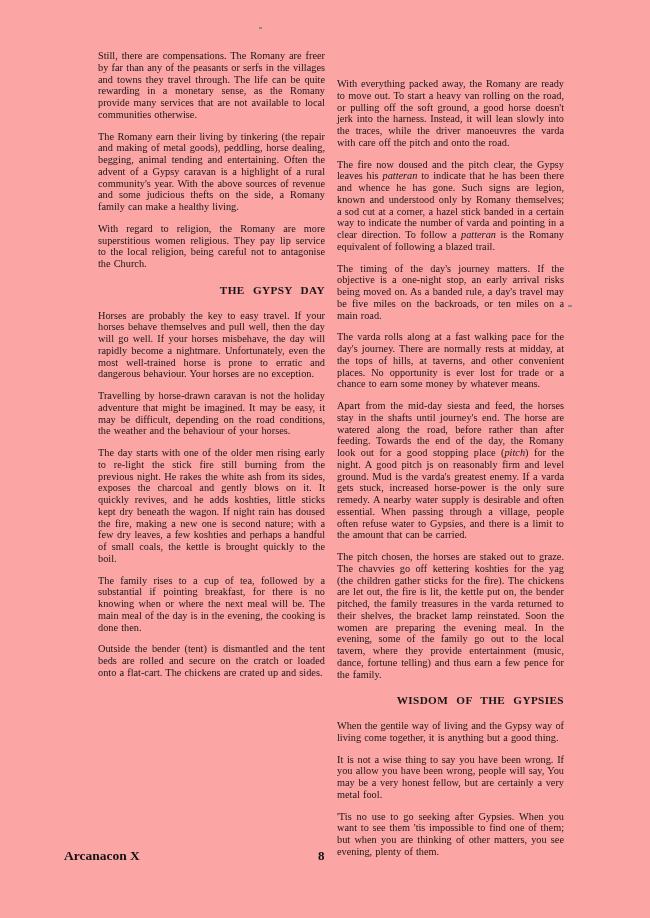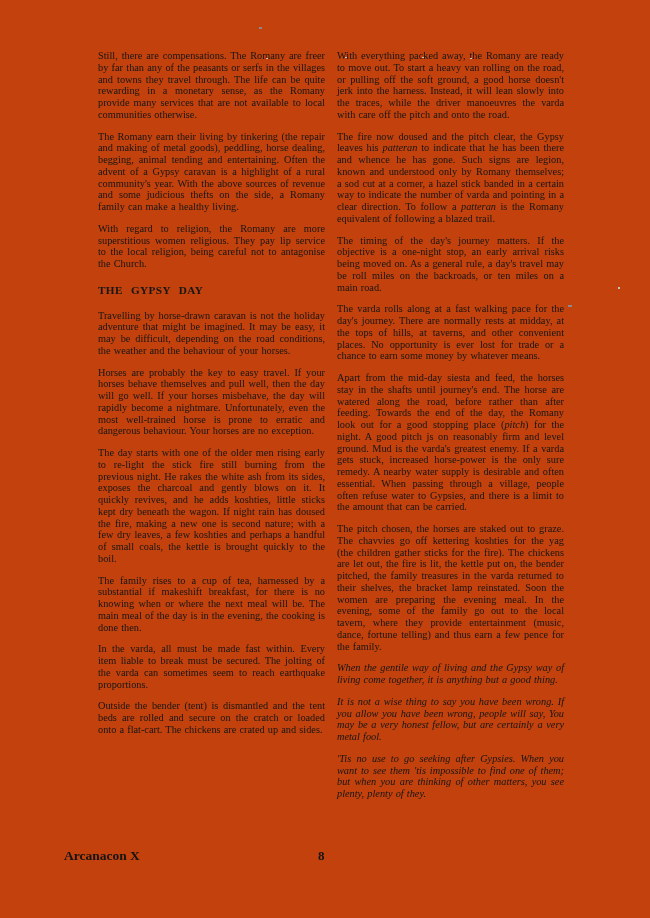--- a/index.html
+++ b/index.html
@@ -4,48 +4,48 @@
 <style>
   html, body {
     margin: 0;
     padding: 0;
     background: #ffffff;
   }
   .page {
     position: relative;
     width: 650px;
     height: 918px;
-    background: #c2410c;
+    background: #fca5a5;
     overflow: hidden;
     font-family: "Liberation Serif", serif;
     color: #161616;
   }
   .col {
     position: absolute;
     top: 50px;
     width: 227px;
     font-size: 10.3px;
     line-height: 11.75px;
     text-align: justify;
     word-spacing: 0.6px;
   }
   .col-left  { left: 98px; }
-  .col-right { left: 337px; }
+  .col-right { left: 337px; margin-top: 28px; }
   .col p {
     margin: 0 0 10px 0;
   }
   .col h2 {
     font-size: 11.2px;
     font-weight: 700;
     letter-spacing: 0.4px;
     word-spacing: 5px;
     margin: 15px 0 13px 0;
-    text-align: left;
+    text-align: right;
   }
-  .col p.em { font-style: italic; }
+  .col p.em { }
   .col p i  { }
   .footer {
     position: absolute;
     top: 848px;
     left: 0;
     width: 542px;
     height: 20px;
   }
   .footer-left {
     position: absolute;
@@ -72,38 +72,38 @@
 </head>
 <body>
 
 <div class="page">
 
   <div class="col col-left">
       <p><span>Still, there are compensations. The Romany are freer by far than any of the peasants or serfs in the villages and towns they travel through. The life can be quite rewarding in a monetary sense, as the Romany provide many services that are not available to local communities otherwise.</span></p>
       <p><span>The Romany earn their living by tinkering (the repair and making of metal goods), peddling, horse dealing, begging, animal tending and entertaining. Often the advent of a Gypsy caravan is a highlight of a rural community's year. With the above sources of revenue and some judicious thefts on the side, a Romany family can make a healthy living.</span></p>
       <p><span>With regard to religion, the Romany are more superstitious women religious. They pay lip service to the local religion, being careful not to antagonise the Church.</span></p>
       <h2><span>THE GYPSY DAY</span></h2>
+      <p><span>Horses are probably the key to easy travel. If your horses behave themselves and pull well, then the day will go well. If your horses misbehave, the day will rapidly become a nightmare. Unfortunately, even the most well-trained horse is prone to erratic and dangerous behaviour. Your horses are no exception.</span></p>
       <p><span>Travelling by horse-drawn caravan is not the holiday adventure that might be imagined. It may be easy, it may be difficult, depending on the road conditions, the weather and the behaviour of your horses.</span></p>
-      <p><span>Horses are probably the key to easy travel. If your horses behave themselves and pull well, then the day will go well. If your horses misbehave, the day will rapidly become a nightmare. Unfortunately, even the most well-trained horse is prone to erratic and dangerous behaviour. Your horses are no exception.</span></p>
       <p><span>The day starts with one of the older men rising early to re-light the stick fire still burning from the previous night. He rakes the white ash from its sides, exposes the charcoal and gently blows on it. It quickly revives, and he adds koshties, little sticks kept dry beneath the wagon. If night rain has doused the fire, making a new one is second nature; with a few dry leaves, a few koshties and perhaps a handful of small coals, the kettle is brought quickly to the boil.</span></p>
-      <p><span>The family rises to a cup of tea, harnessed by a substantial if makeshift breakfast, for there is no knowing when or where the next meal will be. The main meal of the day is in the evening, the cooking is done then.</span></p>
-      <p><span>In the varda, all must be made fast within. Every item liable to break must be secured. The jolting of the varda can sometimes seem to reach earthquake proportions.</span></p>
+      <p><span>The family rises to a cup of tea, followed by a substantial if pointing breakfast, for there is no knowing when or where the next meal will be. The main meal of the day is in the evening, the cooking is done then.</span></p>
       <p><span>Outside the bender (tent) is dismantled and the tent beds are rolled and secure on the cratch or loaded onto a flat-cart. The chickens are crated up and sides.</span></p>
     </div>
 
   <div class="col col-right">
       <p><span>With everything packed away, the Romany are ready to move out. To start a heavy van rolling on the road, or pulling off the soft ground, a good horse doesn't jerk into the harness. Instead, it will lean slowly into the traces, while the driver manoeuvres the varda with care off the pitch and onto the road.</span></p>
       <p><span>The fire now doused and the pitch clear, the Gypsy leaves his </span><i>patteran</i><span> to indicate that he has been there and whence he has gone. Such signs are legion, known and understood only by Romany themselves; a sod cut at a corner, a hazel stick banded in a certain way to indicate the number of varda and pointing in a clear direction. To follow a </span><i>patteran</i><span> is the Romany equivalent of following a blazed trail.</span></p>
-      <p><span>The timing of the day's journey matters. If the objective is a one-night stop, an early arrival risks being moved on. As a general rule, a day's travel may be roll miles on the backroads, or ten miles on a main road.</span></p>
+      <p><span>The timing of the day's journey matters. If the objective is a one-night stop, an early arrival risks being moved on. As a banded rule, a day's travel may be five miles on the backroads, or ten miles on a main road.</span></p>
       <p><span>The varda rolls along at a fast walking pace for the day's journey. There are normally rests at midday, at the tops of hills, at taverns, and other convenient places. No opportunity is ever lost for trade or a chance to earn some money by whatever means.</span></p>
       <p><span>Apart from the mid-day siesta and feed, the horses stay in the shafts until journey's end. The horse are watered along the road, before rather than after feeding. Towards the end of the day, the Romany look out for a good stopping place (</span><i>pitch</i><span>) for the night. A good pitch js on reasonably firm and level ground. Mud is the varda's greatest enemy. If a varda gets stuck, increased horse-power is the only sure remedy. A nearby water supply is desirable and often essential. When passing through a village, people often refuse water to Gypsies, and there is a limit to the amount that can be carried.</span></p>
       <p><span>The pitch chosen, the horses are staked out to graze. The chavvies go off kettering koshties for the yag (the children gather sticks for the fire). The chickens are let out, the fire is lit, the kettle put on, the bender pitched, the family treasures in the varda returned to their shelves, the bracket lamp reinstated. Soon the women are preparing the evening meal. In the evening, some of the family go out to the local tavern, where they provide entertainment (music, dance, fortune telling) and thus earn a few pence for the family.</span></p>
+      <h2><span>WISDOM OF THE GYPSIES</span></h2>
       <p class="em"><span>When the gentile way of living and the Gypsy way of living come together, it is anything but a good thing.</span></p>
       <p class="em"><span>It is not a wise thing to say you have been wrong. If you allow you have been wrong, people will say, You may be a very honest fellow, but are certainly a very metal fool.</span></p>
-      <p class="em"><span>'Tis no use to go seeking after Gypsies. When you want to see them 'tis impossible to find one of them; but when you are thinking of other matters, you see plenty, plenty of they.</span></p>
+      <p class="em"><span>'Tis no use to go seeking after Gypsies. When you want to see them 'tis impossible to find one of them; but when you are thinking of other matters, you see evening, plenty of them.</span></p>
     </div>
 
   <div class="footer">
     <span class="footer-left">Arcanacon X</span>
     <span class="footer-page">8</span>
   </div>
 
   <div class="speck" style="left:259px;top:27px;width:3px;height:2px;"></div>
   <div class="speck" style="left:568px;top:305px;width:4px;height:2px;"></div>
   <div class="speck faint" style="left:266px;top:58px;width:2px;height:1px;"></div>

